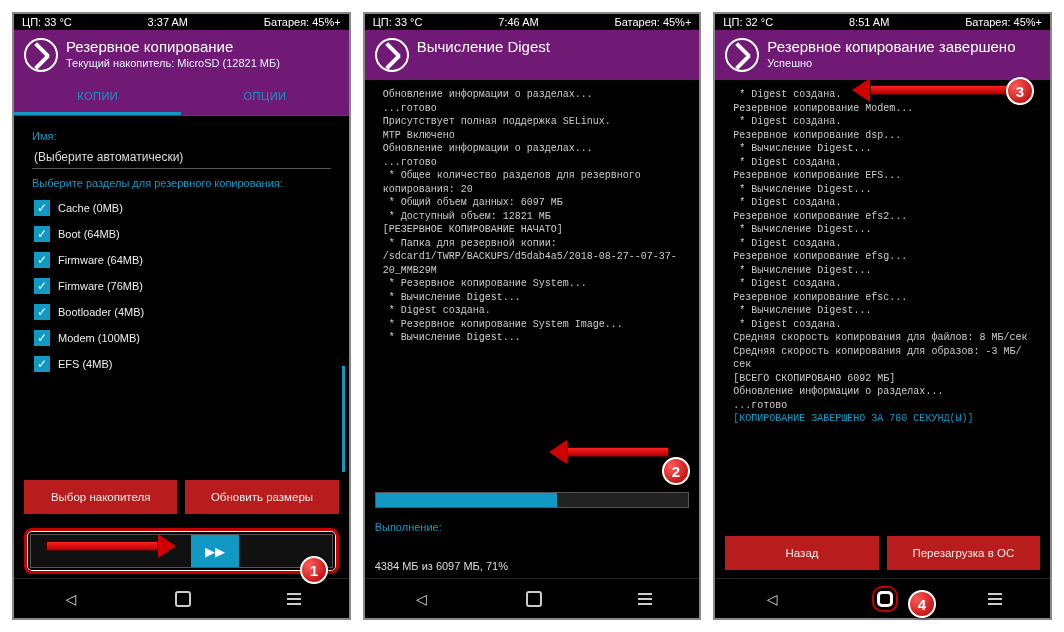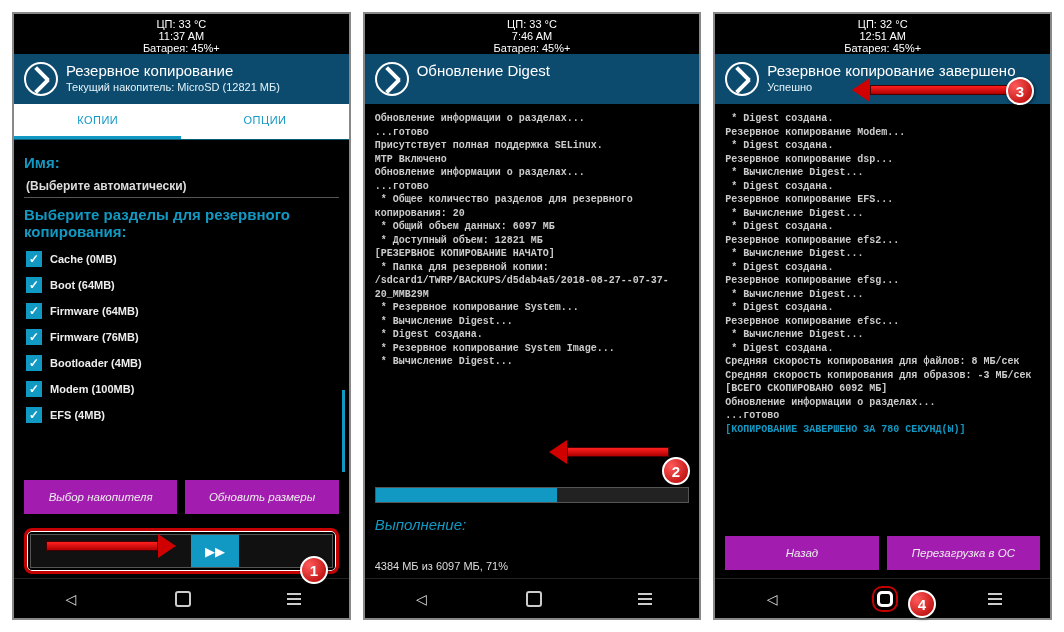--- a/index.html
+++ b/index.html
@@ -27,27 +27,26 @@
     display: flex;
     flex-direction: column;
     color: #eee;
     font-size: 12px;
   }
   .statusbar {
     display: flex;
     justify-content: space-between;
     align-items: center;
     padding: 4px 8px;
-    height: 40px;
+    height: 16px;
     color: #fff;
     font-size: 11px;
-    flex-direction: column;
   }
   .header {
-    background: #0c4a6e;
+    background: #701a75;
     padding: 8px 10px;
     display: flex;
     align-items: flex-start;
     gap: 8px;
     position: relative;
   }
   .twrp-logo {
     width: 34px; height: 34px;
     border: 2px solid #fff;
     border-radius: 50%;
@@ -66,41 +65,40 @@
     background:#fff;
     top:8px;left:7px;
     transform:rotate(45deg);
   }
   .twrp-logo::after { transform:rotate(-45deg); top:20px;}
   .header-text { flex: 1; }
   .header-title { font-size: 15px; color: #fff; margin-bottom: 2px; }
   .header-sub { font-size: 11px; color: #e4f4fa; }
   .tabs {
     display: flex;
-    background: #ffffff;
+    background: #701a75;
     border-bottom: 1px solid #0a5d77;
   }
   .tab {
     flex: 1;
     text-align: center;
     padding: 10px 4px;
     font-size: 11px;
     color: #1299c3;
     letter-spacing: 0.5px;
   }
   .tab.active { border-bottom: 3px solid #1299c3; }
   .content {
     flex: 1;
-    padding: 8px 10px;
+    padding: 8px 18px;
     overflow: hidden;
     font-size: 11px;
     position: relative;
-    font-weight: bold;
-  }
-  .label-blue { color: #1299c3; font-size: 15px; margin-bottom: 4px; margin-top: 6px; }
+  }
+  .label-blue { color: #1299c3; font-size: 11px; margin-bottom: 4px; margin-top: 6px; }
   .name-box {
     border-bottom: 1px solid #555;
     padding: 4px 2px;
     color: #ddd;
     font-size: 12px;
     margin-bottom: 8px;
   }
   .part-list { margin-top: 6px; }
   .part-item {
     display: flex;
@@ -126,26 +124,25 @@
     height: 170px;
     background: #1299c3;
   }
   .btn-row {
     display: flex;
     gap: 8px;
     padding: 8px 10px;
   }
   .btn {
     flex: 1;
-    background: #a21caf;
+    background: #b91c1c;
     color: #eee;
     text-align: center;
     padding: 11px 4px;
     font-size: 11.5px;
-    font-style: italic;
   }
   .swipe-wrap {
     padding: 6px 10px 4px;
   }
   .swipe-outer {
     border: 3px solid #c40000;
     border-radius: 8px;
     padding: 3px;
     box-shadow: 0 0 4px #000, 0 0 0 1px #fff inset;
   }
@@ -255,21 +252,21 @@
   }
 </style>
 </head>
 <body>
 
 <div class="container">
 
   <div class="phone">
     <div class="statusbar">
       <span>ЦП: 33 °C</span>
-      <span>11:37 AM</span>
+      <span>3:37 AM</span>
       <span>Батарея: 45%+</span>
     </div>
     <div class="header">
       <div class="twrp-logo"></div>
       <div class="header-text">
         <div class="header-title">Резервное копирование</div>
         <div class="header-sub">Текущий накопитель: MicroSD (12821 МБ)</div>
       </div>
     </div>
     <div class="tabs">
@@ -336,21 +333,21 @@
 
   <div class="phone">
     <div class="statusbar">
       <span>ЦП: 33 °C</span>
       <span>7:46 AM</span>
       <span>Батарея: 45%+</span>
     </div>
     <div class="header">
       <div class="twrp-logo"></div>
       <div class="header-text">
-        <div class="header-title">Обновление Digest</div>
+        <div class="header-title">Вычисление Digest</div>
       </div>
     </div>
     <div class="content">
       <div class="log">Обновление информации о разделах...
 ...готово
 Присутствует полная поддержка SELinux.
 МТР Включено
 Обновление информации о разделах...
 ...готово
  * Общее количество разделов для резервного копирования: 20
@@ -361,38 +358,38 @@
  * Резервное копирование System...
  * Вычисление Digest...
  * Digest создана.
  * Резервное копирование System Image...
  * Вычисление Digest...</div>
     </div>
     <div class="progress-wrap">
       <div class="progress">
         <div class="progress-fill" id="pfill" style="width: 58%;"></div>
       </div>
-      <div class="label-blue" style="margin-top:13px;font-style:italic;">Выполнение:</div>
+      <div class="label-blue" style="margin-top:13px;">Выполнение:</div>
       <div class="progress-text">4384 МБ из 6097 МБ, 71%</div>
     </div>
     <div class="navbar">
       <div class="nav-ico">◁</div>
       <div class="nav-home"></div>
       <div class="nav-menu">
           <span></span>
           <span></span>
           <span></span>
         </div>
     </div>
   </div>
 
   <div class="phone">
     <div class="statusbar">
       <span>ЦП: 32 °C</span>
-      <span>12:51 AM</span>
+      <span>8:51 AM</span>
       <span>Батарея: 45%+</span>
     </div>
     <div class="header">
       <div class="twrp-logo"></div>
       <div class="header-text">
         <div class="header-title">Резервное копирование завершено</div>
         <div class="header-sub">Успешно</div>
       </div>
     </div>
     <div class="content">

